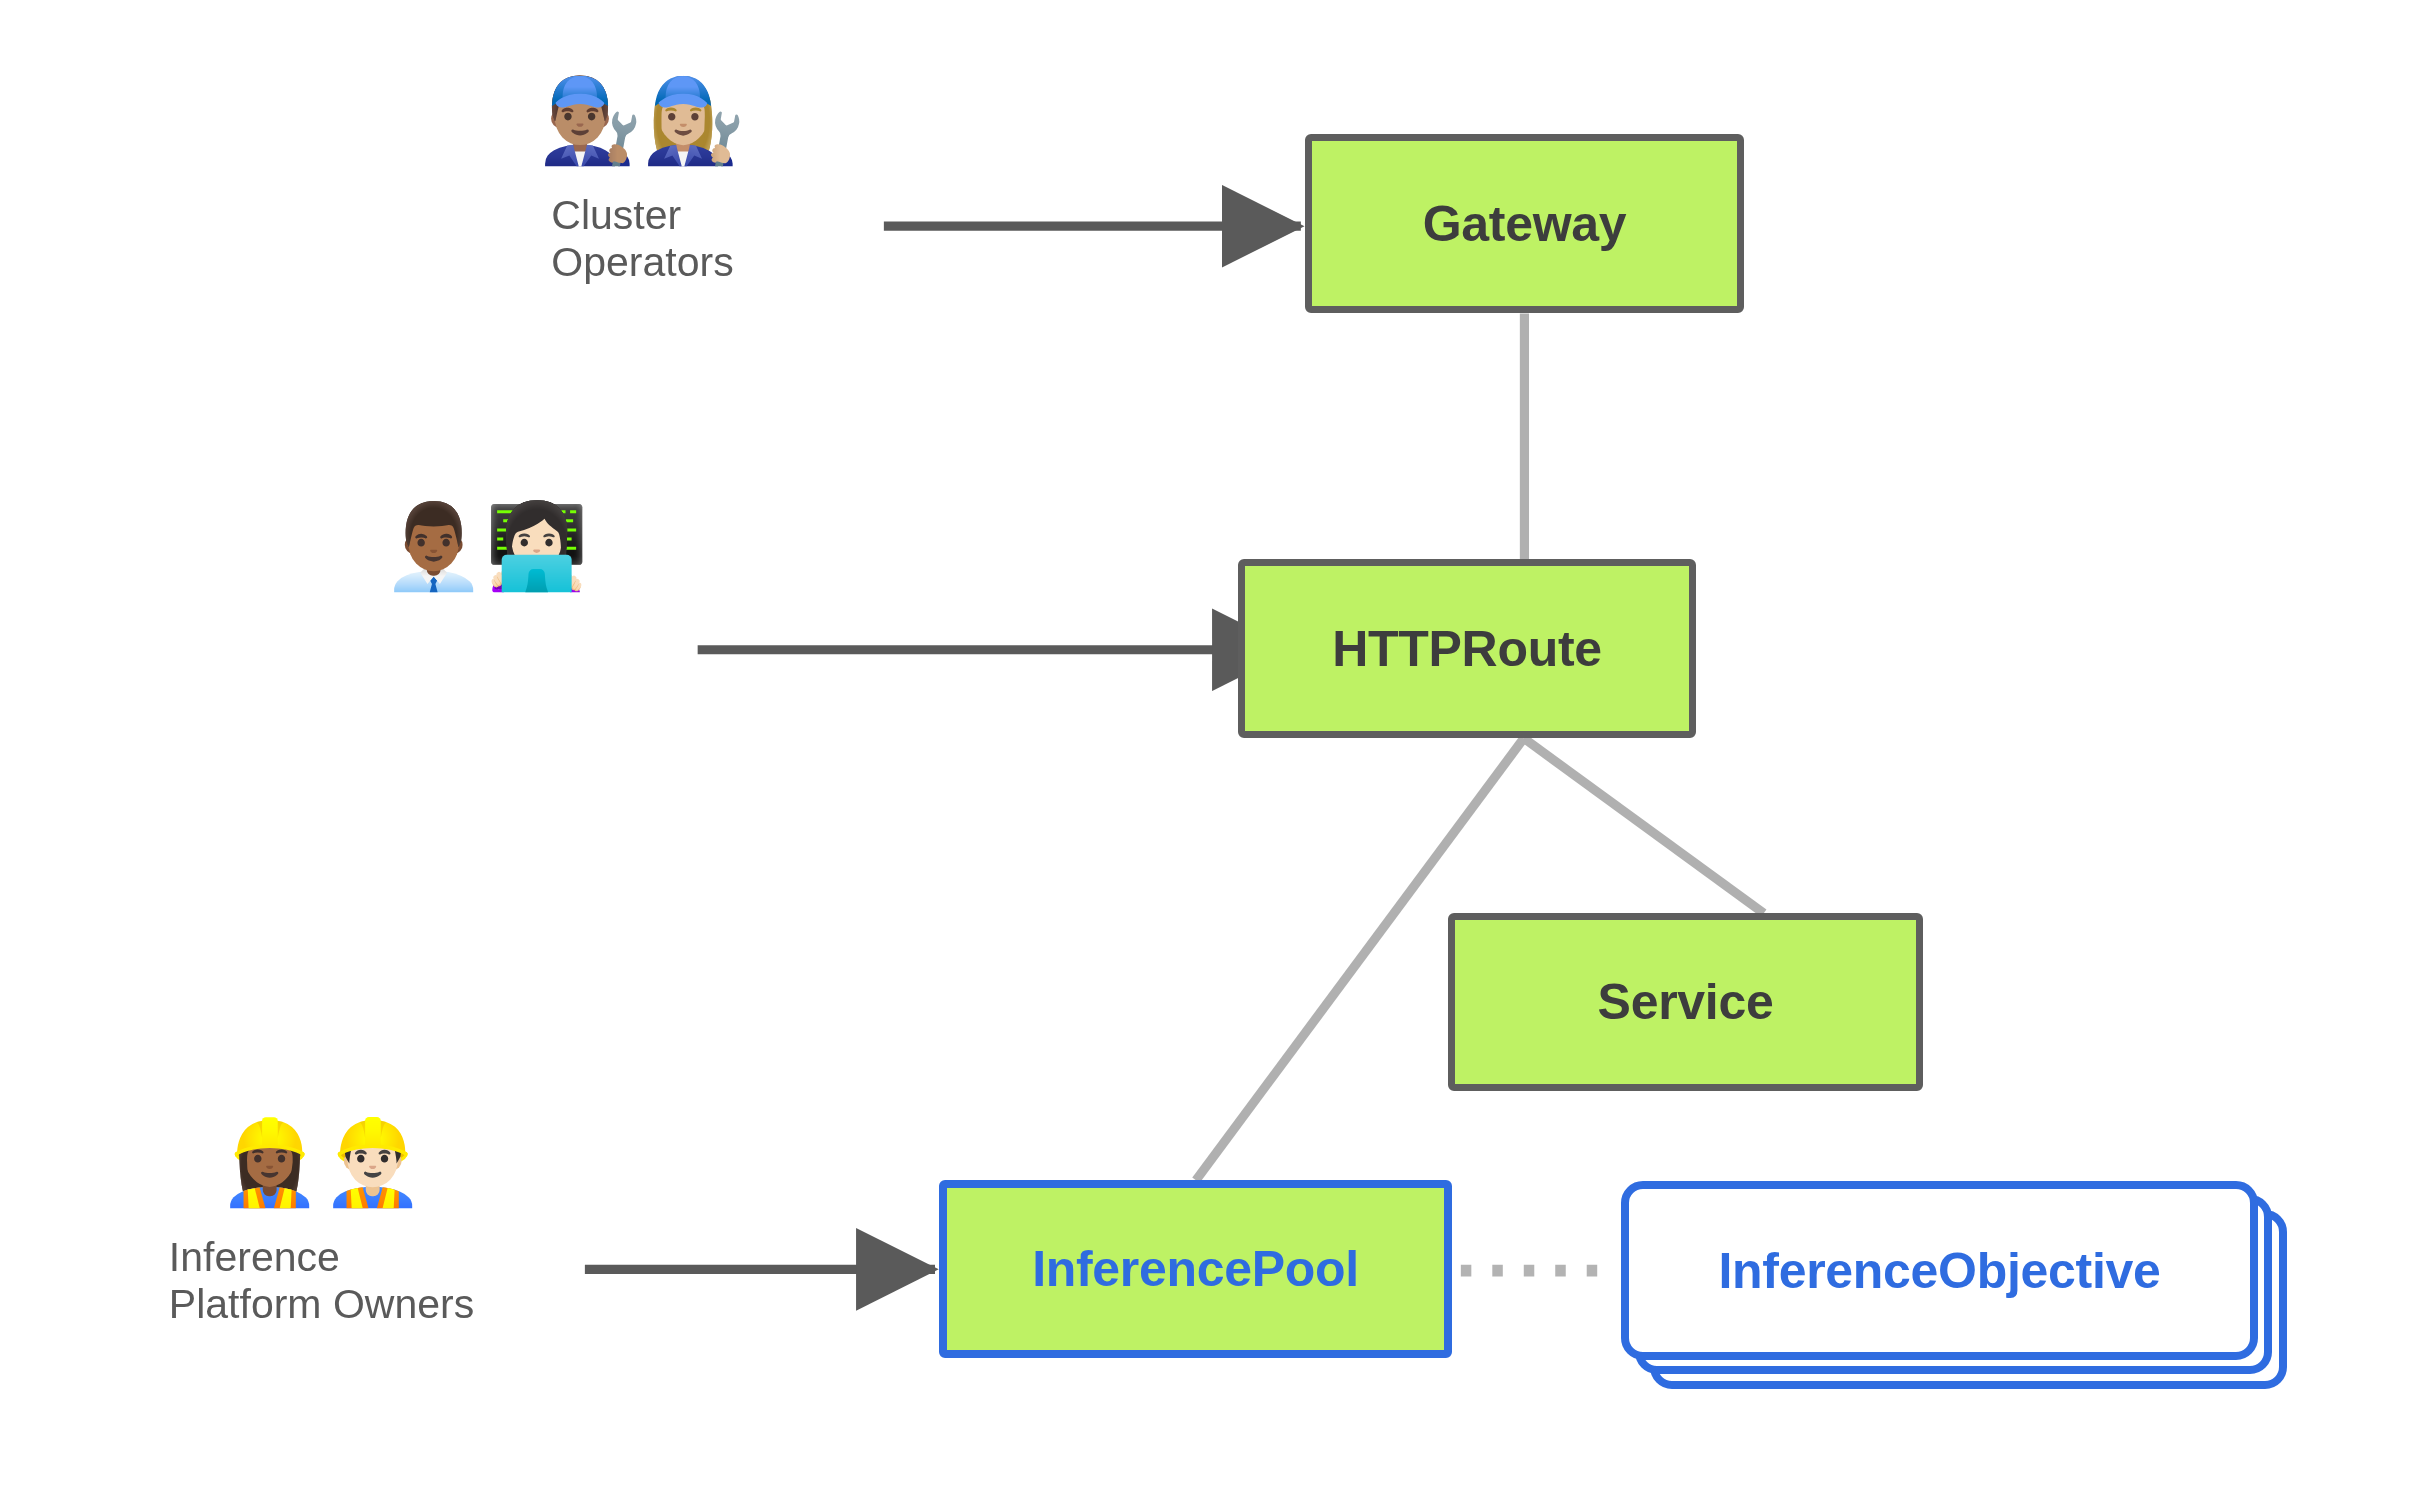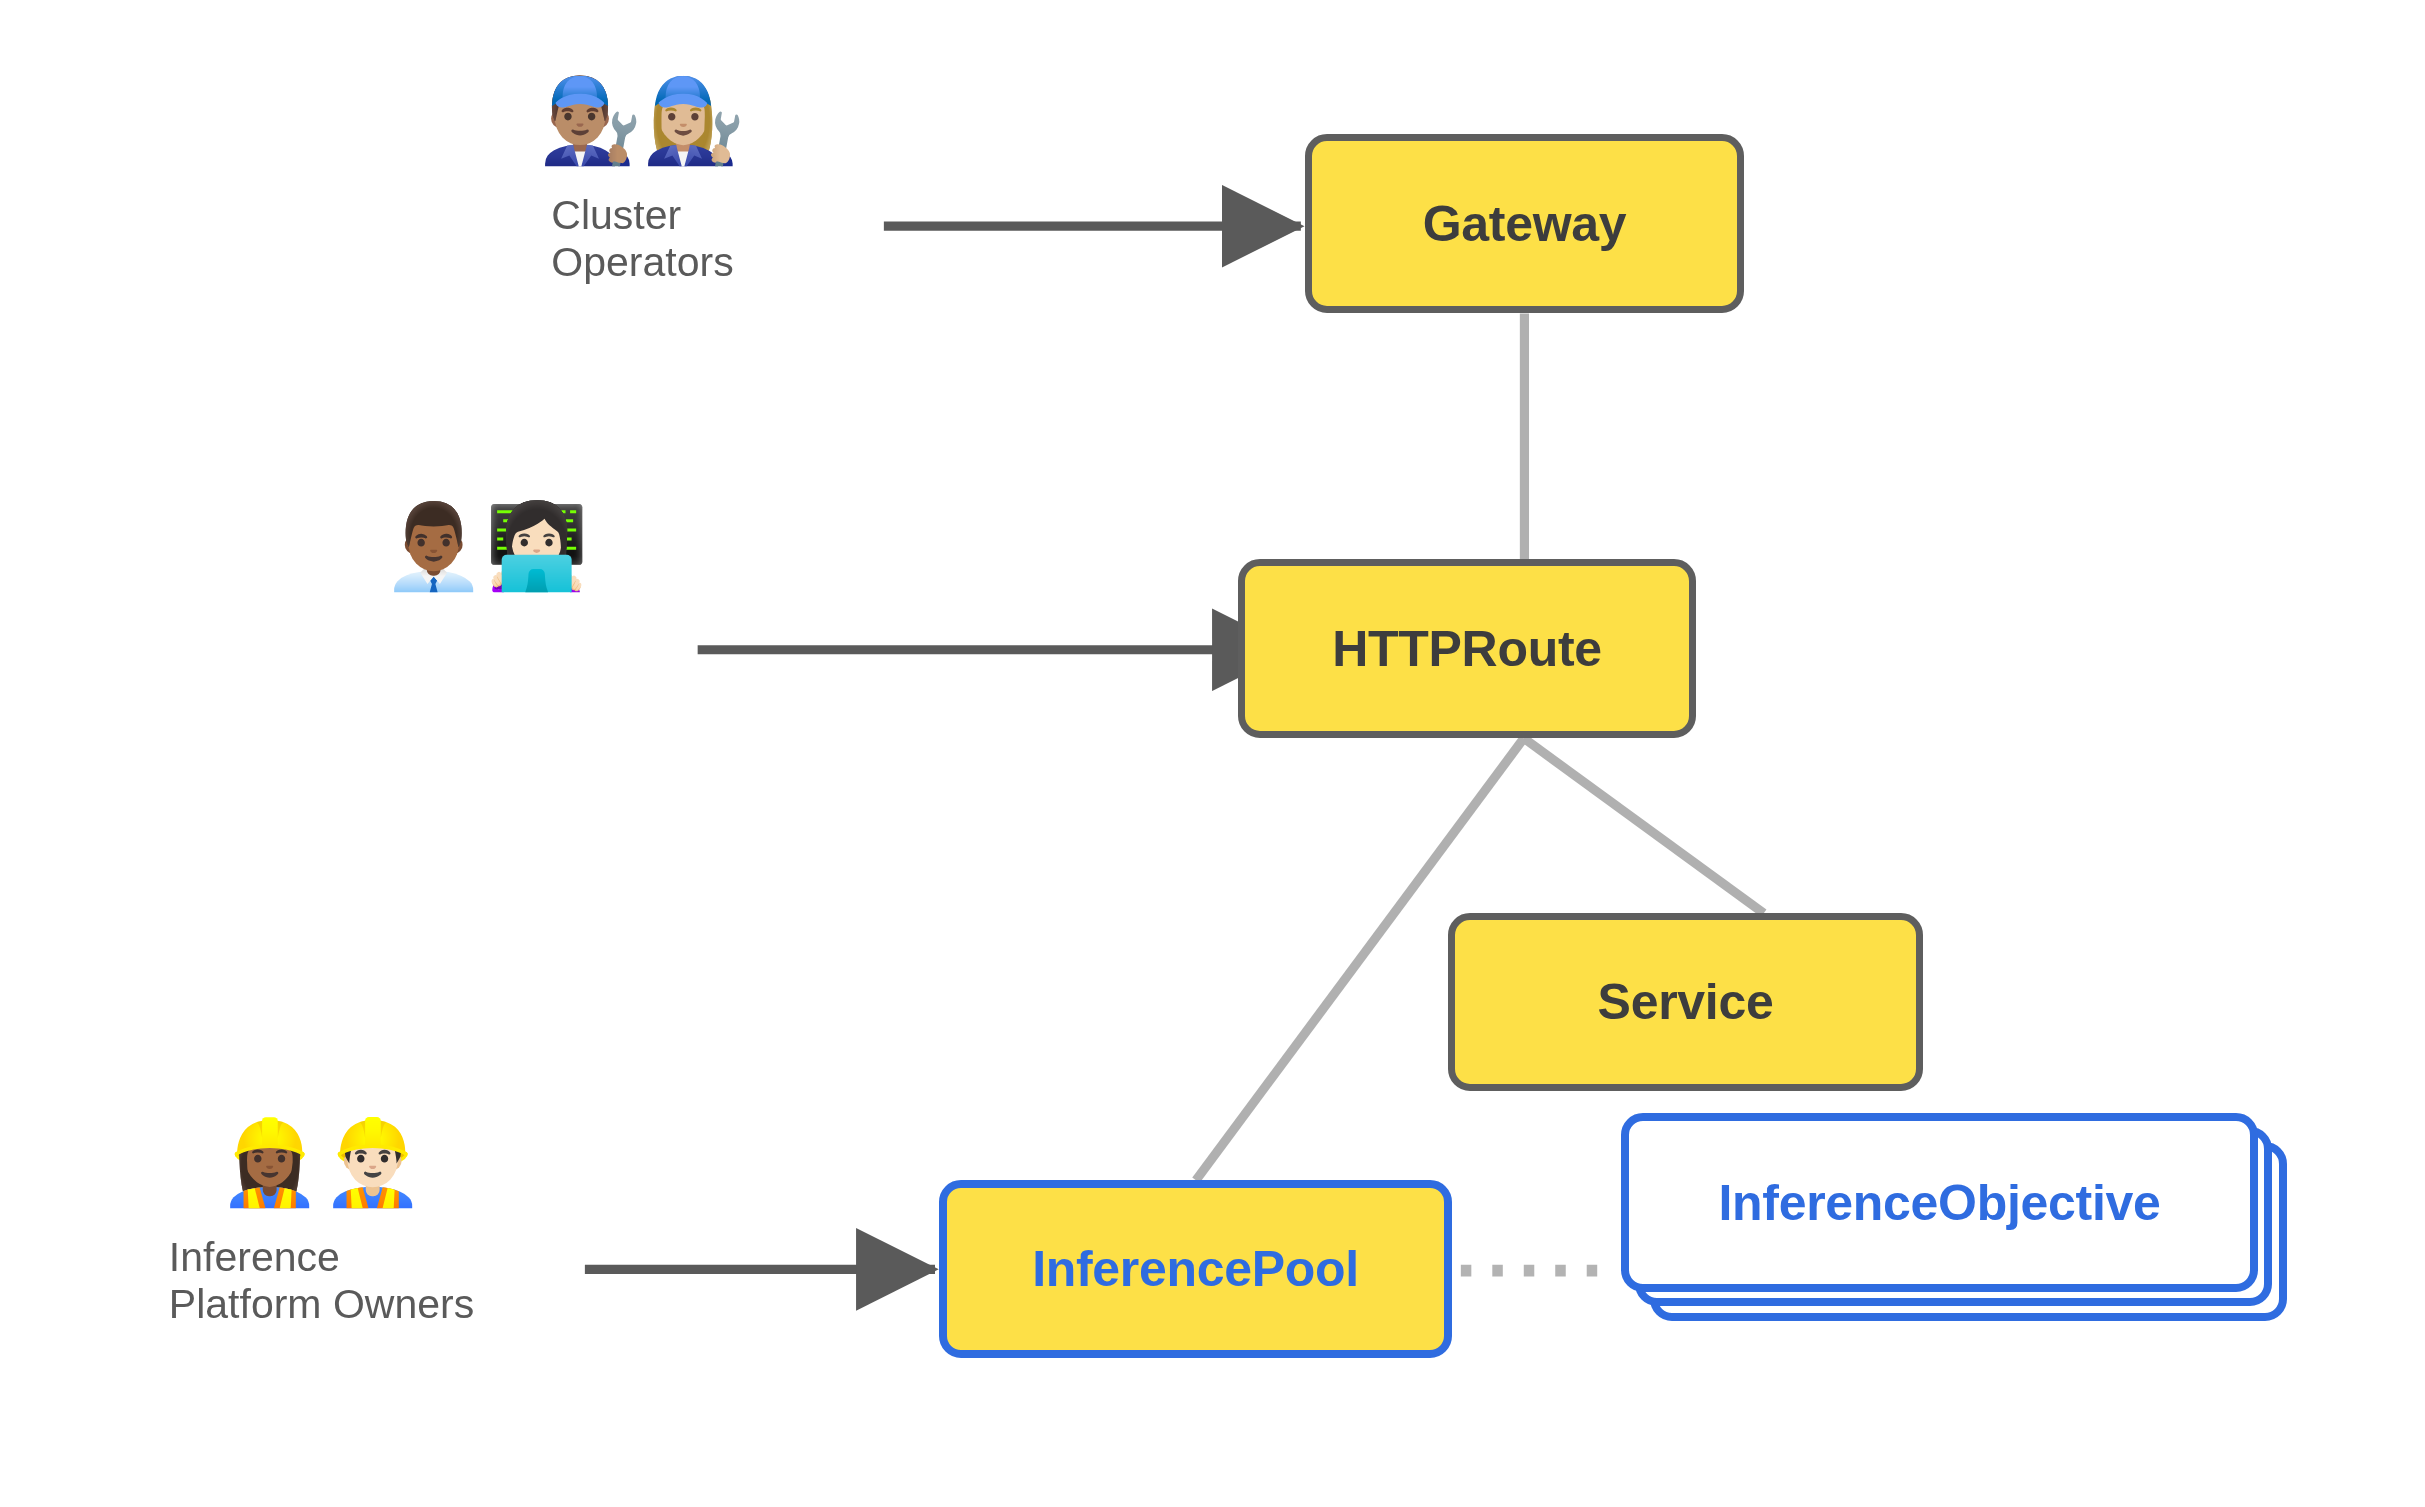--- a/index.html
+++ b/index.html
@@ -23,23 +23,23 @@
     pointer-events: none;
   }
 
   
   .node {
     position: absolute;
     box-sizing: border-box;
     display: flex;
     align-items: center;
     justify-content: center;
-    background: #fde047;
+    background: #bef264;
     border-style: solid;
-    border-radius: 22px;
+    border-radius: 6px;
     z-index: 5;
   }
   .node .node-label {
     font-weight: bold;
     letter-spacing: -0.3px;
     white-space: nowrap;
   }
   .node.gray {
     border-color: #5e5e5e;
     border-width: 7.2px;
@@ -172,21 +172,21 @@
   </div>
 
   <div class="node gray" style="left:1448px; top:913px; width:475px; height:178px;">
     <span class="node-label">Service</span>
   </div>
 
   <div class="node blue" style="left:939px; top:1180px; width:513px; height:178px;">
     <span class="node-label">InferencePool</span>
   </div>
 
-  <div class="stack" style="left:1621px; top:1113px; width:780px; height:208px;">
+  <div class="stack" style="left:1621px; top:1181px; width:780px; height:208px;">
     <div class="card back2" style="width:637px; height:179px;"></div>
     <div class="card back1" style="width:637px; height:179px;"></div>
     <div class="card front" style="width:637px; height:179px;">
       <span class="node-label">InferenceObjective</span>
     </div>
   </div>
 
 </div>
 
 

